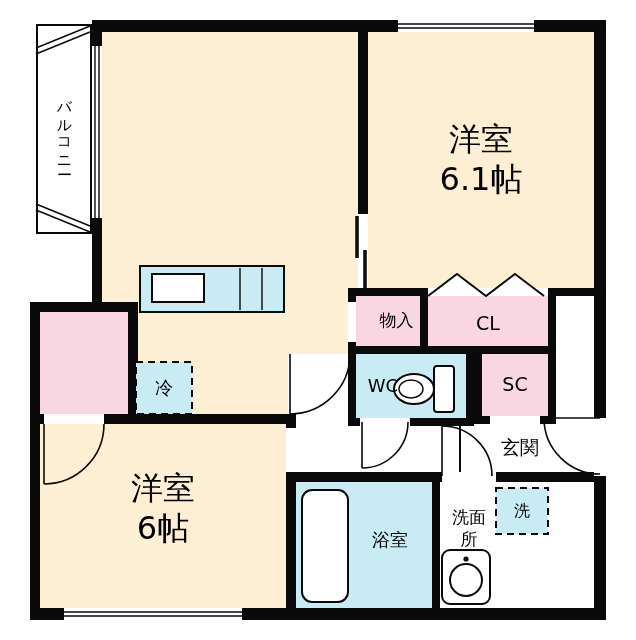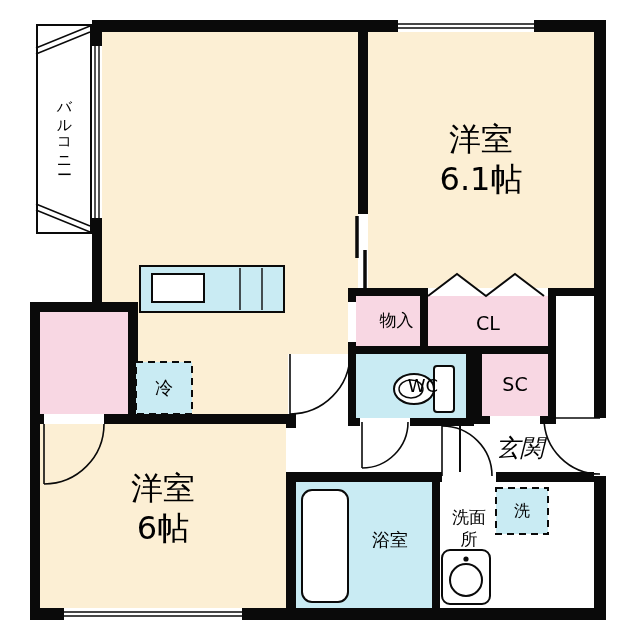--- a/index.html
+++ b/index.html
@@ -166,29 +166,29 @@
 
 
   <div class="label" style="left:356px;top:296px;width:81px;height:50px;font-size:17px;">
     <span>物入</span>
   </div>
 
   <div class="label" style="left:428px;top:296px;width:120px;height:56px;font-size:19px;">
     <span>CL</span>
   </div>
 
-  <div class="label" style="left:373px;top:354px;width:54px;height:64px;font-size:18px;padding-left:23px;">
+  <div class="label" style="left:356px;top:354px;width:54px;height:64px;font-size:18px;">
     <span>WC</span>
   </div>
 
   <div class="label" style="left:482px;top:354px;width:66px;height:62px;font-size:19px;">
     <span>SC</span>
   </div>
 
-  <div class="label" style="left:478px;top:432px;width:84px;height:32px;font-size:24px;font-style:italic;">
+  <div class="label" style="left:478px;top:432px;width:84px;height:32px;font-size:19px;">
     <span>玄関</span>
   </div>
 
   <div class="label" style="left:348px;top:522px;width:84px;height:36px;font-size:18px;">
     <span>浴室</span>
   </div>
 
   <div class="label" style="left:444px;top:492px;width:50px;height:72px;font-size:17px;white-space:normal;line-height:1.3;">
     <span>洗面所</span>
   </div>

